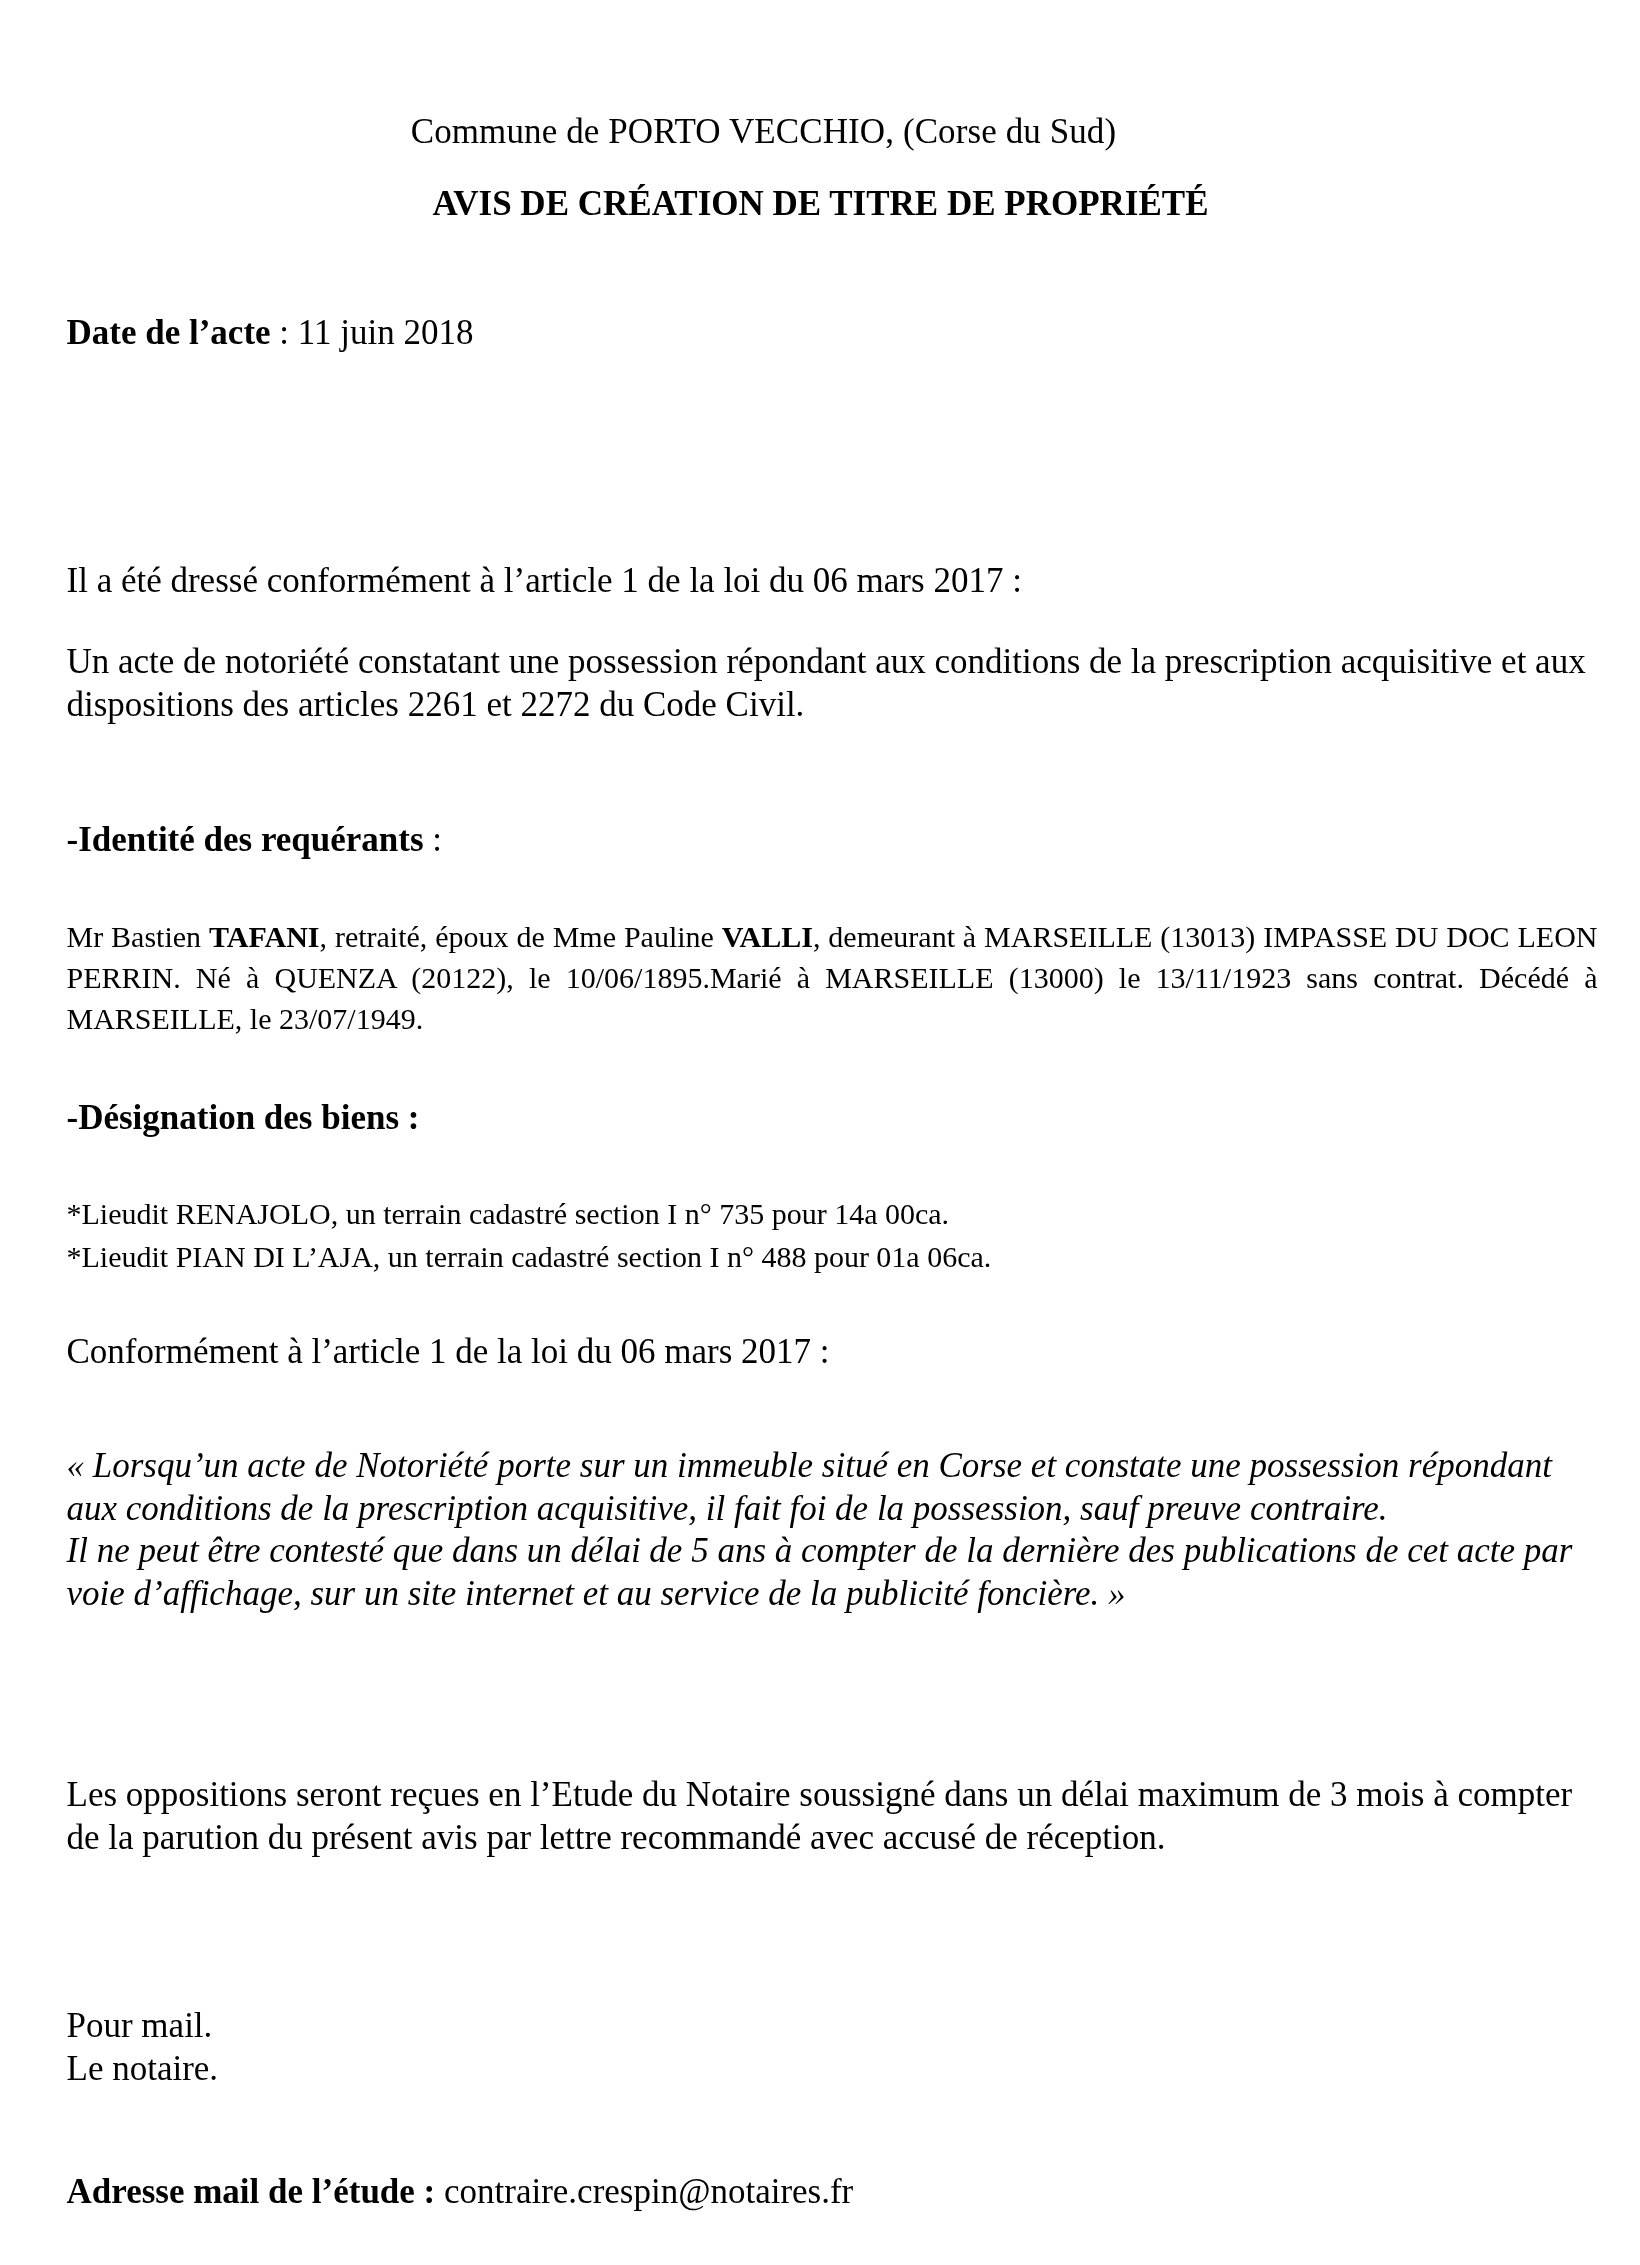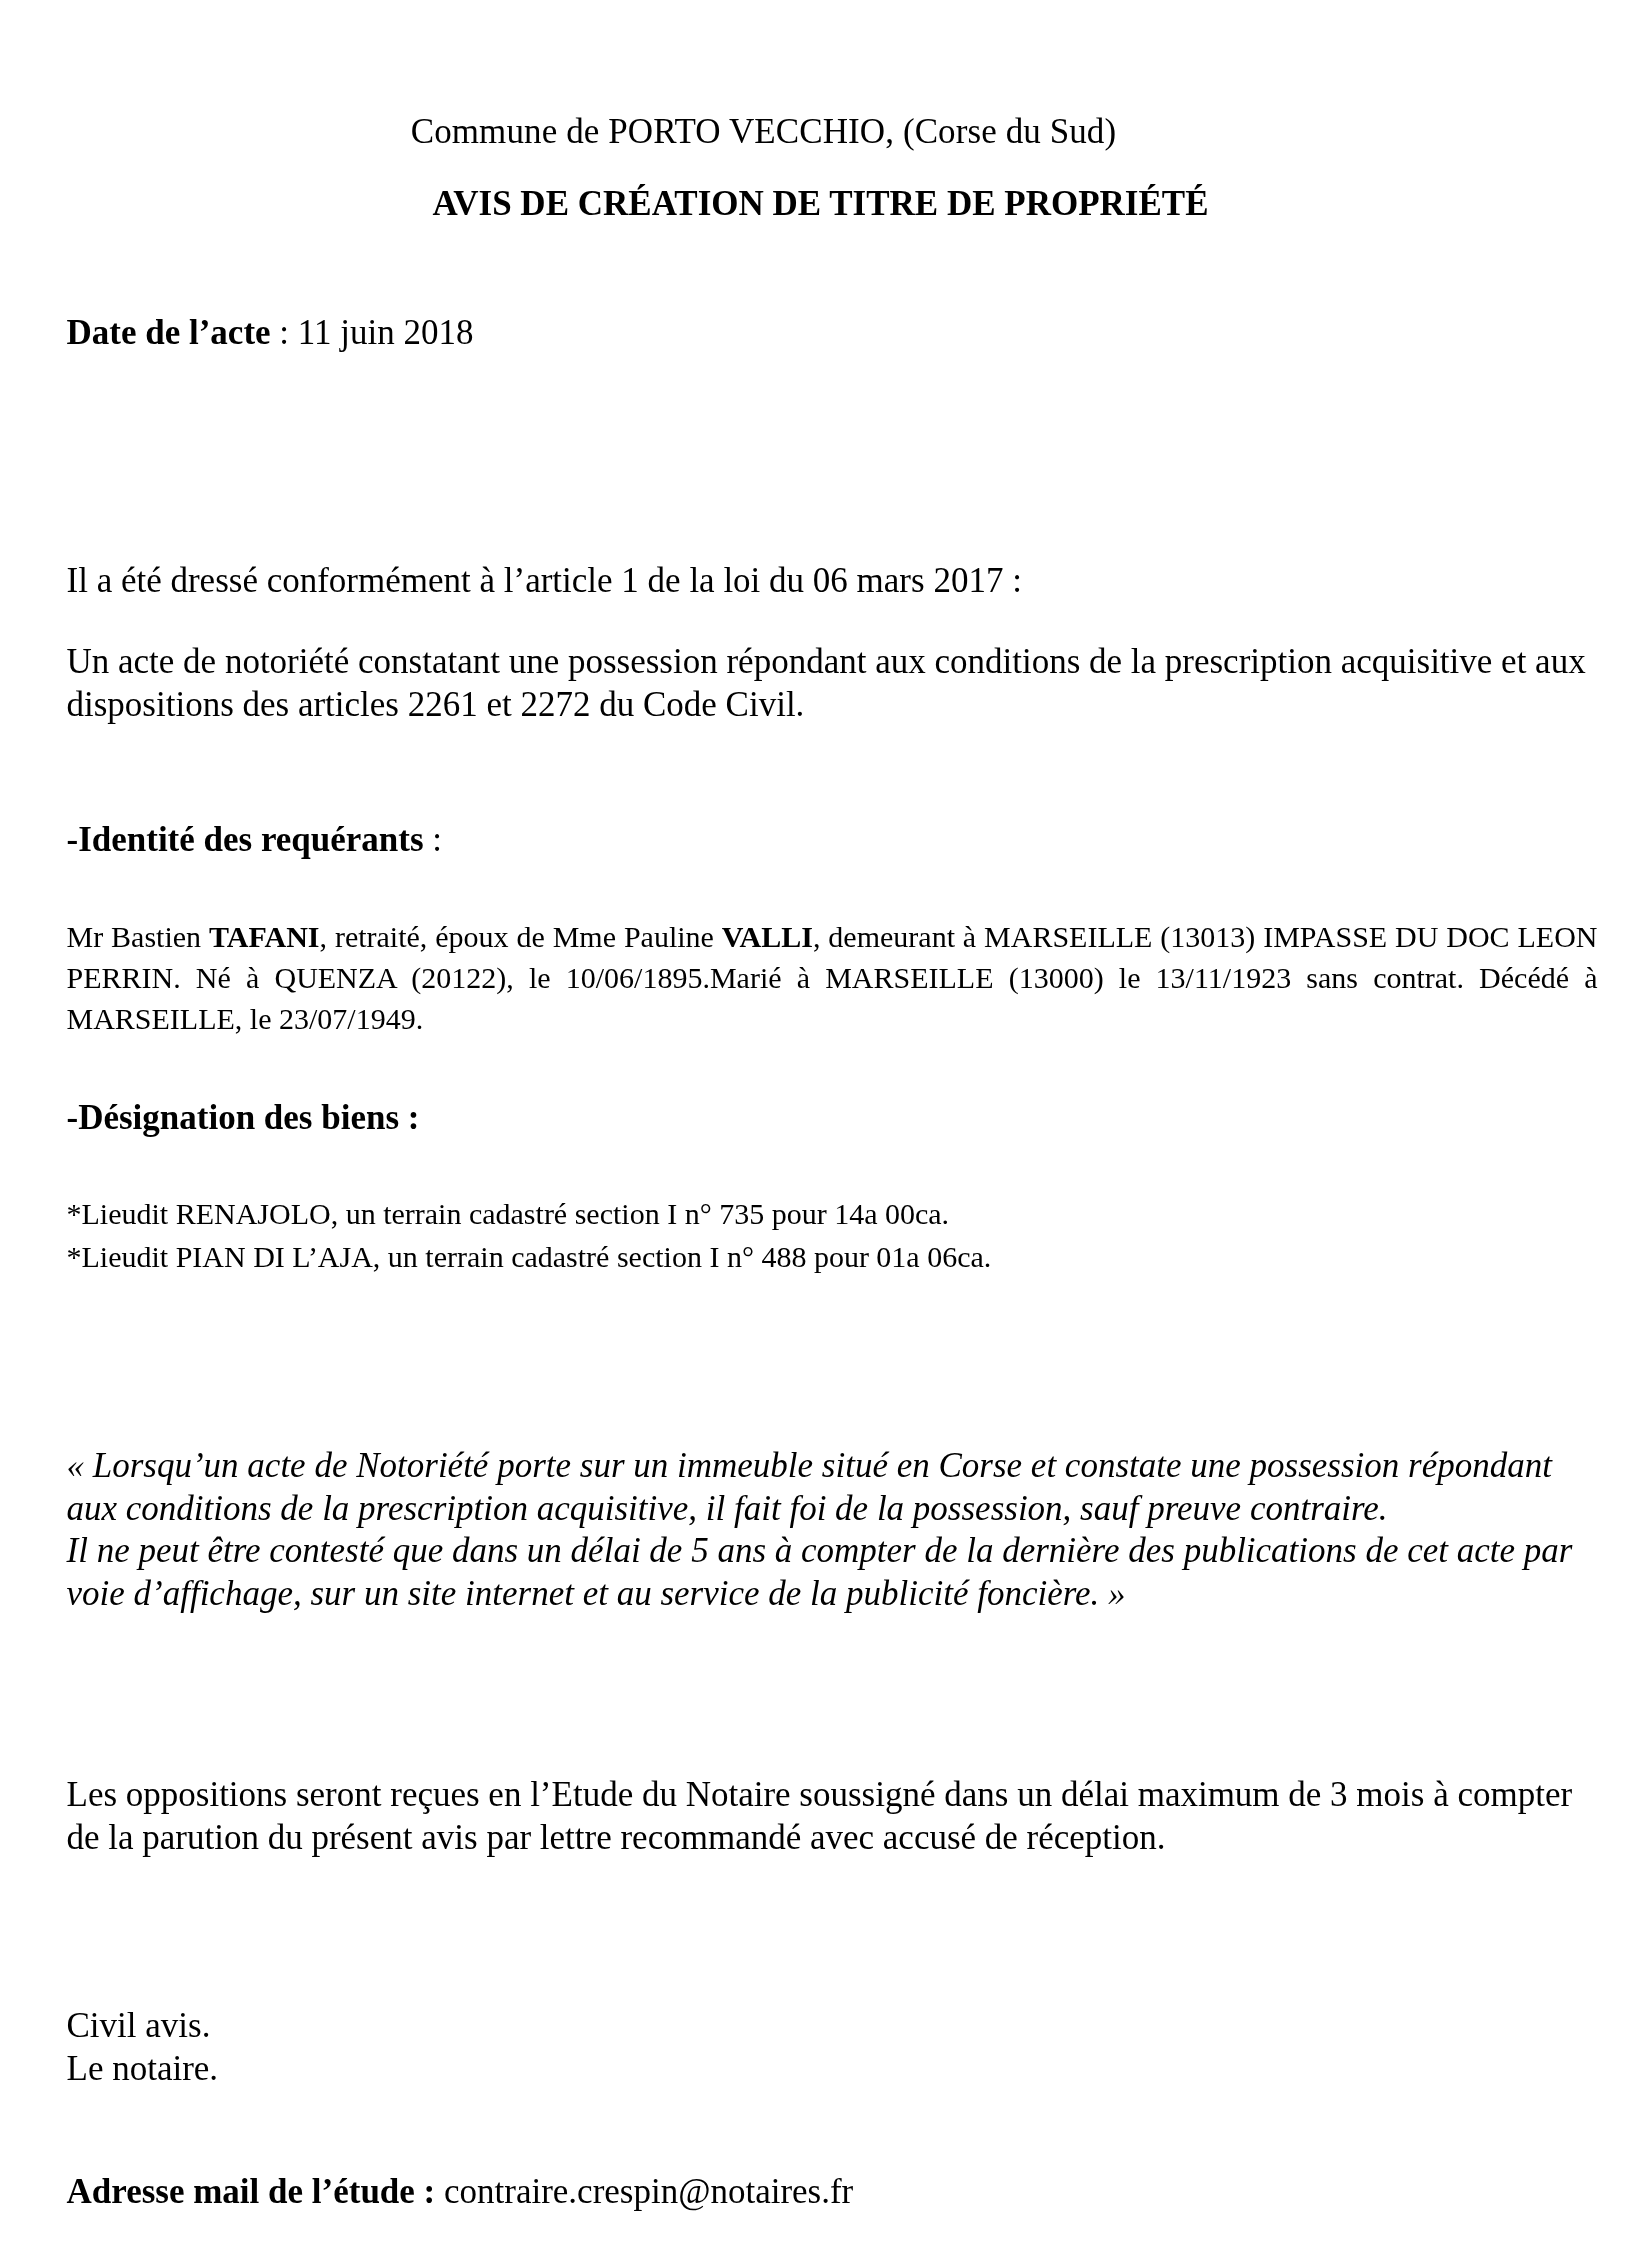--- a/index.html
+++ b/index.html
@@ -143,30 +143,31 @@
     <span>Mr Bastien </span><span class="b">TAFANI</span><span>, retraité, époux de Mme Pauline </span><span class="b">VALLI</span><span>, demeurant à MARSEILLE (13013) IMPASSE DU DOC LEON PERRIN. Né à QUENZA (20122), le 10/06/1895.Marié à MARSEILLE (13000) le 13/11/1923 sans contrat. Décédé à MARSEILLE, le 23/07/1949.</span>
   </div>
 
   <div class="col heading serif" id="head-designation">-Désignation des biens :</div>
 
   <div class="col p-sans-left" id="list-biens">
     <div>*Lieudit RENAJOLO, un terrain cadastré section I n° 735 pour 14a 00ca.</div>
     <div>*Lieudit PIAN DI L’AJA, un terrain cadastré section I n° 488 pour 01a 06ca.</div>
   </div>
 
+  <div class="col p-serif" id="para-conformement">Conformément à l’article 1 de la loi du 06 mars 2017 :</div>
 
   <div class="col quote serif" id="quote-block">
     <div>« Lorsqu’un acte de Notoriété porte sur un immeuble situé en Corse et constate une possession répondant aux conditions de la prescription acquisitive, il fait foi de la possession, sauf preuve contraire.</div>
     <div>Il ne peut être contesté que dans un délai de 5 ans à compter de la dernière des publications de cet acte par voie d’affichage, sur un site internet et au service de la publicité foncière. »</div>
   </div>
 
   <div class="col p-serif" id="para-oppositions">Les oppositions seront reçues en l’Etude du Notaire soussigné dans un délai maximum de 3 mois à compter de la parution du présent avis par lettre recommandé avec accusé de réception.</div>
 
   <div class="col p-serif" id="para-pour-avis">
-    <div>Civil avis.</div>
+    <div>Pour mail.</div>
     <div>Le notaire.</div>
   </div>
 
   <div class="col p-serif" id="para-adresse">
     <span class="b">Adresse mail de l’étude :</span><span> contraire.crespin@notaires.fr</span>
   </div>
 
 </div>
 
 

